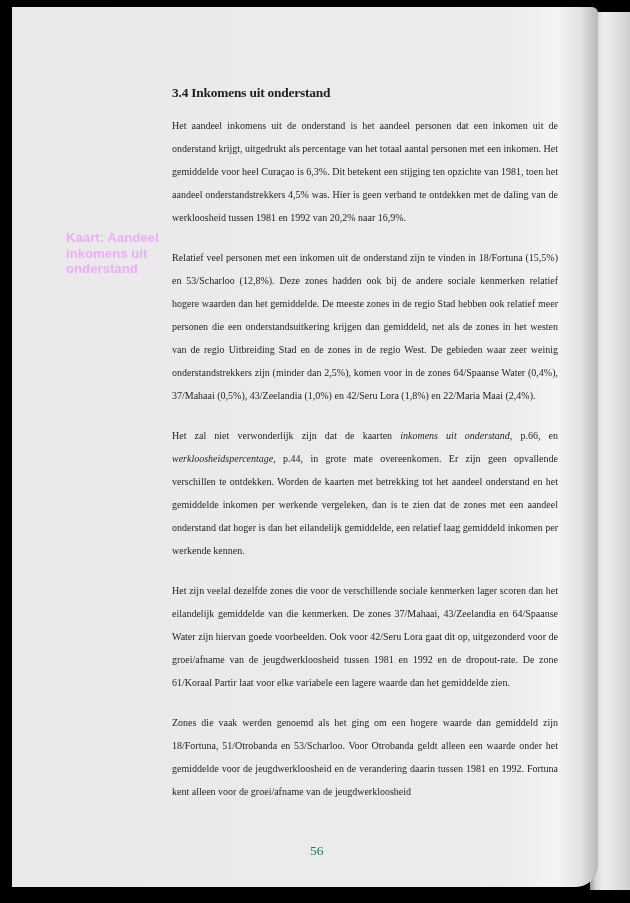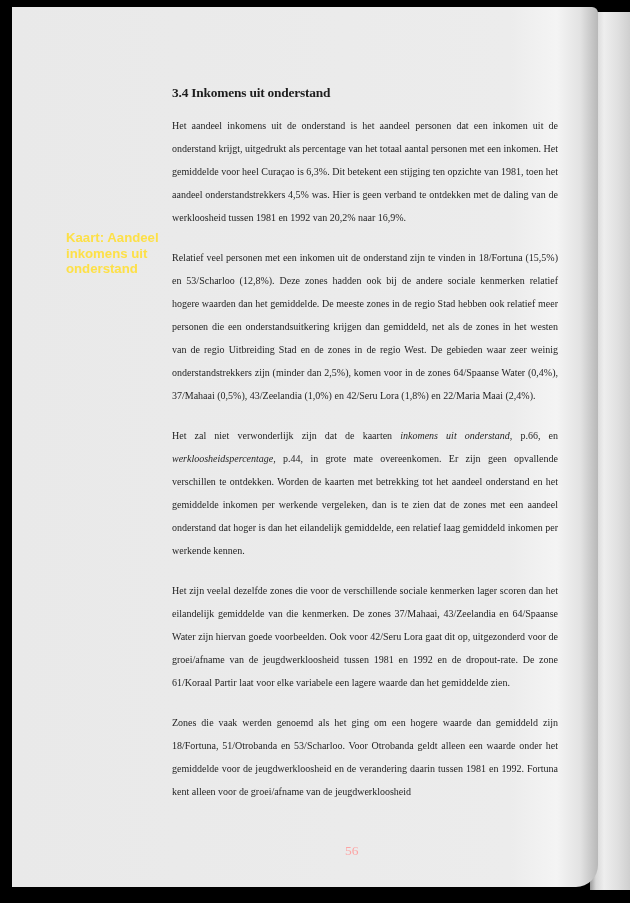--- a/index.html
+++ b/index.html
@@ -33,21 +33,21 @@
     }
     .sidenote {
       position: absolute;
       left: 66px;
       top: 230px;
       width: 110px;
       font-family: "Liberation Sans", sans-serif;
       font-weight: bold;
       font-size: 13.2px;
       line-height: 15.5px;
-      color: #fde047;
+      color: #f0abfc;
     }
     .col {
       position: absolute;
       left: 172px;
       top: 82px;
       width: 386px;
       font-family: "Liberation Serif", serif;
       color: #1e1e1e;
     }
     h2 {
@@ -72,22 +72,21 @@
     .h-35 { margin-top: 17px; }
     .p-4 { margin-top: 11px; }
     .p-5 { margin-top: 17px; }
     .p-6 { margin-top: 17px; }
     .pagenum {
       position: absolute;
       left: 310px;
       top: 843px;
       font-family: "Liberation Serif", serif;
       font-size: 13.5px;
-      color: #fca5a5;
-      margin-left: 35px;
+      color: #15803d;
     }
     em { font-style: italic; }
   </style>
 </head>
 <body>
 
 <div class="page-back"></div>
 
 <div class="page">
 </div>

